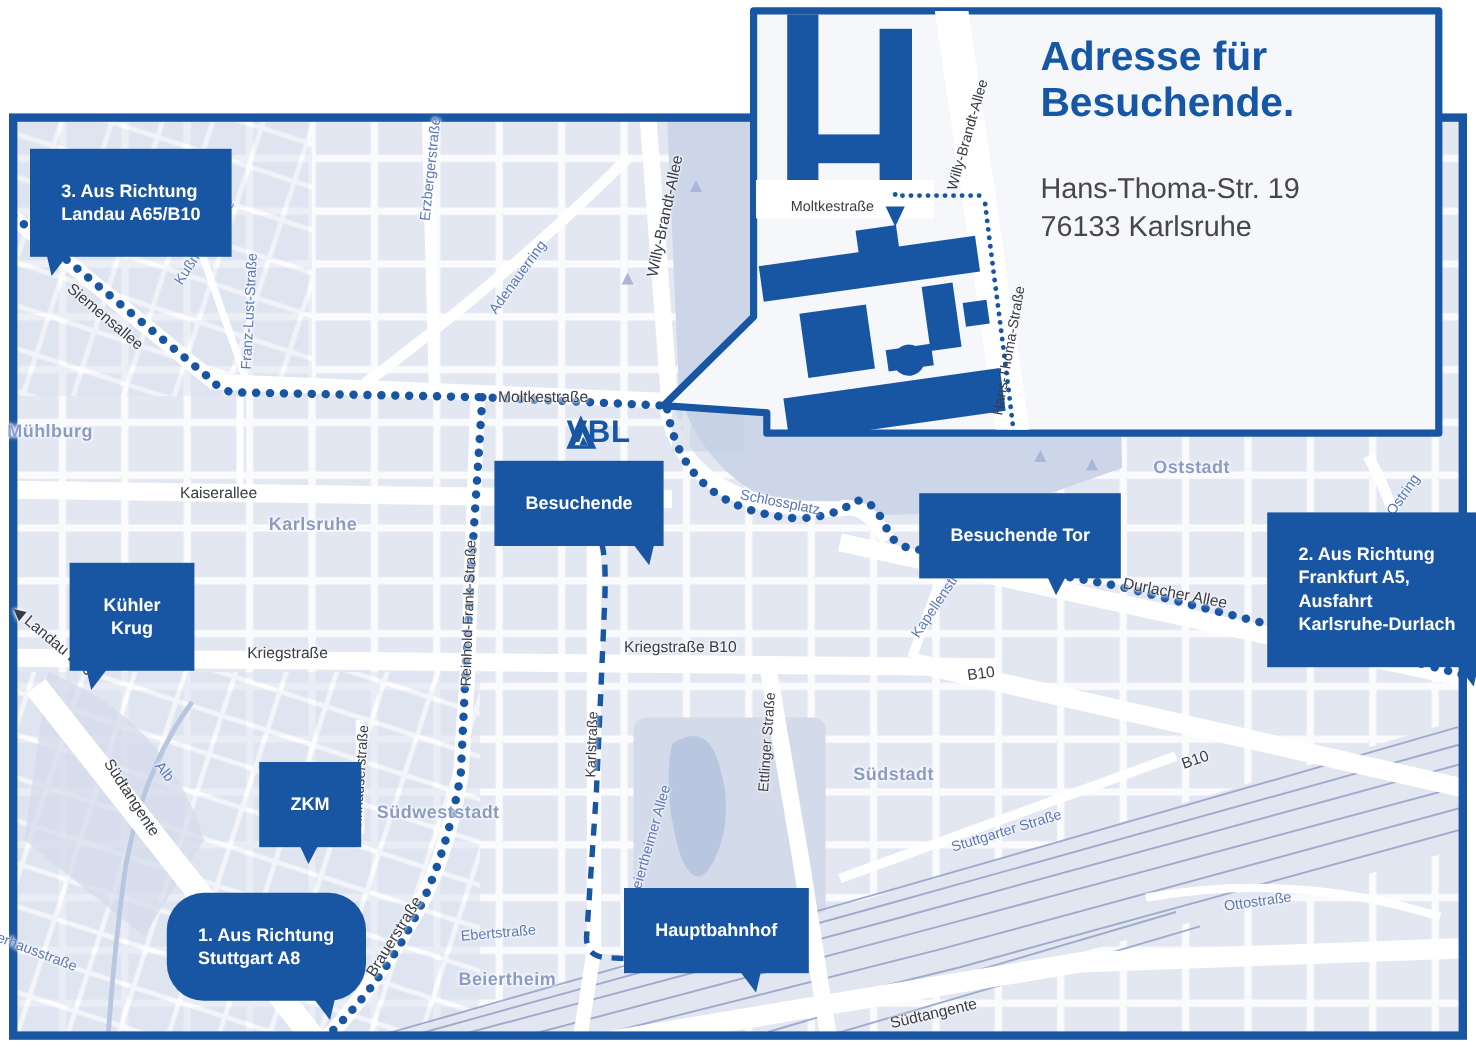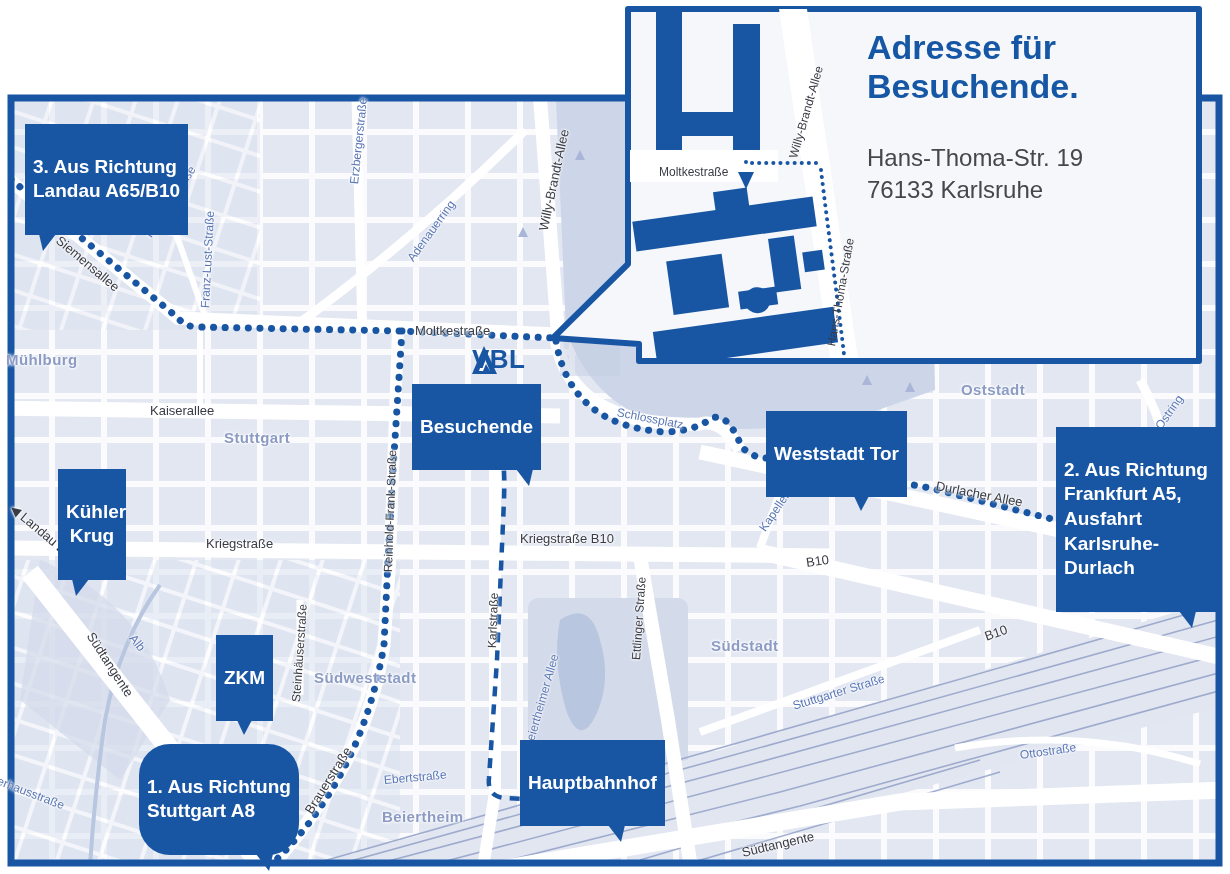--- a/index.html
+++ b/index.html
@@ -7,22 +7,22 @@
          font-family:"Liberation Sans","DejaVu Sans",sans-serif;}
   .stage svg{position:absolute;left:0;top:0;}
   .layer{position:absolute;left:0;top:0;width:100%;height:100%;pointer-events:none;}
   .maplabel{position:absolute;white-space:nowrap;transform-origin:left center;line-height:1;
             text-shadow:0 0 2px #fff,0 0 3px #fff,0 0 4px #fff;}
   .street{font-size:13px;color:#3a3c45;}
   .street-sm{font-size:12px;color:#3a3c45;}
   .street-blue{font-size:12px;color:#5b78b6;}
   .district{font-size:15px;font-weight:bold;color:#8c9bc4;letter-spacing:.4px;}
   .inset-street{font-size:12px;color:#3a3c45;text-shadow:none;}
-  .callout{position:absolute;background:#1856a4;color:#ffffff;font-weight:bold;font-size:19px;
-           line-height:1.3;padding:6px 8px;white-space:pre-line;box-shadow:none;}
+  .callout{position:absolute;background:#1856a4;color:#ffffff;font-weight:bold;font-size:15px;
+           line-height:1.3;padding:6px 26px;white-space:pre-line;box-shadow:none;}
   .callout .ptr{position:absolute;width:0;height:0;border-top:17px solid #1856a4;}
   .ptr-l{left:14px;bottom:-16px;border-left:4px solid transparent;border-right:13px solid transparent;}
   .ptr-c{left:50%;bottom:-14px;margin-left:-9px;border-left:8px solid transparent;border-right:9px solid transparent;}
   .ptr-r{right:26px;bottom:-16px;border-left:13px solid transparent;border-right:4px solid transparent;}
   .center{text-align:center;}
   .inset-title{position:absolute;left:867px;top:28px;font-weight:bold;font-size:34px;line-height:1.15;
                color:#1557a5;white-space:pre-line;}
   .inset-address{position:absolute;left:867px;top:142px;font-size:24px;line-height:1.35;color:#46464c;}
   .vbl{position:absolute;left:470px;top:344px;display:flex;align-items:center;}
   .vbl-text{font-weight:bold;font-size:26px;color:#1856a4;letter-spacing:.5px;margin-left:2px;}
@@ -171,21 +171,21 @@
 <div class="layer" id="labels-layer">
       <div class="maplabel street" style="left: 58px; top: 232px; transform: rotate(40deg);">Siemensallee</div>
       <div class="maplabel street-blue" style="left: 148px; top: 230px; transform: rotate(-57deg);">Kußmaulstraße</div>
       <div class="maplabel street-blue" style="left: 205px; top: 302px; transform: rotate(-87deg);">Franz-Lust-Straße</div>
       <div class="maplabel street-blue" style="left: 354px; top: 178px; transform: rotate(-84deg);">Erzbergerstraße</div>
       <div class="maplabel street-blue" style="left: 410px; top: 254px; transform: rotate(-54deg);">Adenauerring</div>
       <div class="maplabel street" style="left: 543px; top: 224px; transform: rotate(-78deg);">Willy-Brandt-Allee</div>
       <div class="maplabel street" style="left: 415px; top: 324px; transform: rotate(0deg);">Moltkestraße</div>
       <div class="maplabel district" style="left: 6px; top: 352px; transform: rotate(0deg);">Mühlburg</div>
       <div class="maplabel street" style="left: 150px; top: 404px; transform: rotate(0deg);">Kaiserallee</div>
-      <div class="maplabel district" style="left: 224px; top: 430px; transform: rotate(0deg);">Stuttgart</div>
+      <div class="maplabel district" style="left: 224px; top: 430px; transform: rotate(0deg);">Karlsruhe</div>
       <div class="maplabel street" style="left: 12px; top: 500px; transform: rotate(40deg);">◀ Landau B10</div>
       <div class="maplabel street" style="left: 206px; top: 537px; transform: rotate(0deg);">Kriegstraße</div>
       <div class="maplabel street" style="left: 520px; top: 532px; transform: rotate(0deg);">Kriegstraße B10</div>
       <div class="maplabel street-sm" style="left: 388px; top: 566px; transform: rotate(-88deg);">Reinhold-Frank-Straße</div>
       <div class="maplabel street-sm" style="left: 492px; top: 642px; transform: rotate(-88deg);">Karlstraße</div>
       <div class="maplabel street-sm" style="left: 636px; top: 654px; transform: rotate(-86deg);">Ettlinger Straße</div>
       <div class="maplabel street-blue" style="left: 617px; top: 406px; transform: rotate(11deg);">Schlossplatz</div>
       <div class="maplabel district" style="left: 961px; top: 382px; transform: rotate(0deg);">Oststadt</div>
       <div class="maplabel street-blue" style="left: 762px; top: 524px; transform: rotate(-56deg);">Kapellenstraße</div>
       <div class="maplabel street" style="left: 936px; top: 479px; transform: rotate(11deg);">Durlacher Allee</div>
@@ -245,21 +245,21 @@
   <span>ZKM</span>
   <div class="ptr ptr-c"></div>
 </div>
 
 <div class="callout" style="left:412px;top:384px;">
   <span>Besuchende</span>
   <div class="ptr ptr-r" style="right:8px;"></div>
 </div>
 
 <div class="callout" style="left:766px;top:411px;">
-  <span>Weststadt Tor</span>
+  <span>Besuchende Tor</span>
   <div class="ptr ptr-c" style="left:68%;"></div>
 </div>
 
 <div class="callout" style="left:520px;top:740px;">
   <span>Hauptbahnhof</span>
   <div class="ptr ptr-r" style="right:40px;"></div>
 </div>
 
 <div class="inset-title">Adresse für
 Besuchende.</div>

